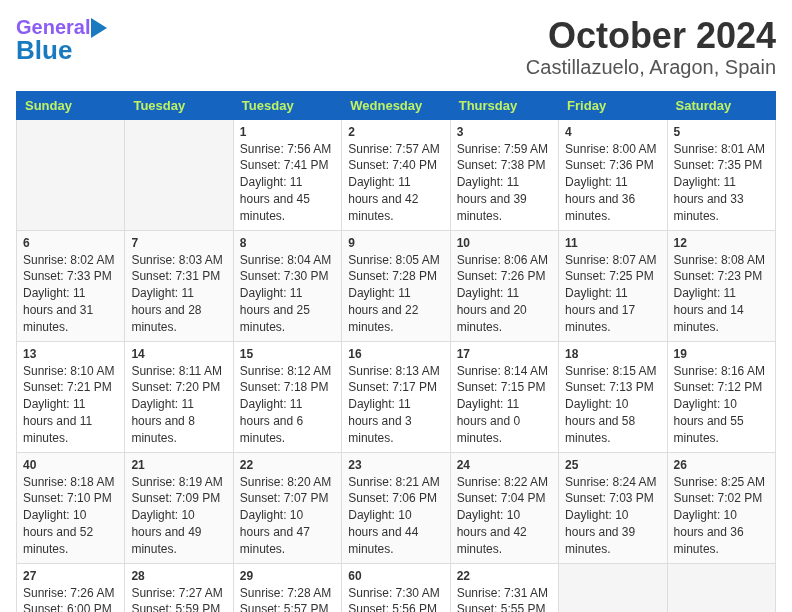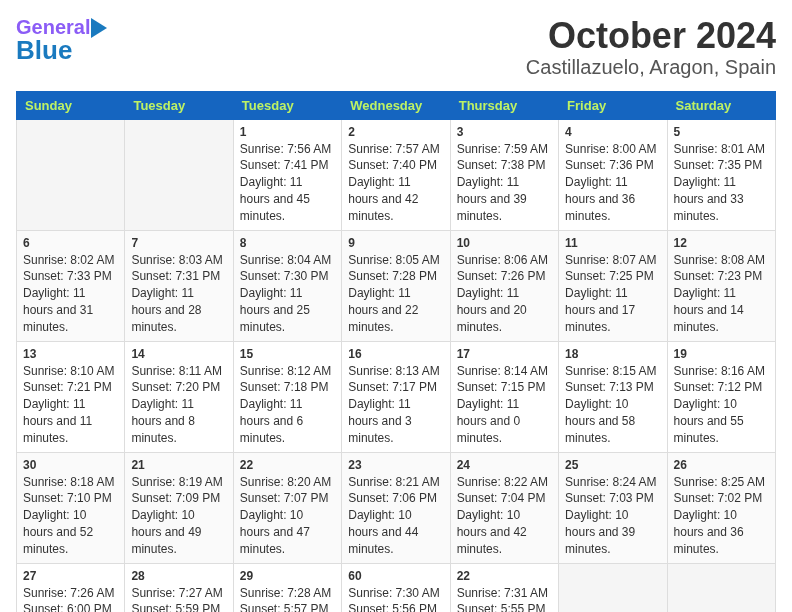--- a/index.html
+++ b/index.html
@@ -190,21 +190,21 @@
           <span class="day-number">18</span>
           <div class="day-info">Sunrise: 8:15 AM<br>Sunset: 7:13 PM<br>Daylight: 10 hours and 58 minutes.</div>
         </td>
         <td>
           <span class="day-number">19</span>
           <div class="day-info">Sunrise: 8:16 AM<br>Sunset: 7:12 PM<br>Daylight: 10 hours and 55 minutes.</div>
         </td>
       </tr>
       <tr>
         <td>
-          <span class="day-number">30</span>
+          <span class="day-number">40</span>
           <div class="day-info">Sunrise: 8:18 AM<br>Sunset: 7:10 PM<br>Daylight: 10 hours and 52 minutes.</div>
         </td>
         <td>
           <span class="day-number">21</span>
           <div class="day-info">Sunrise: 8:19 AM<br>Sunset: 7:09 PM<br>Daylight: 10 hours and 49 minutes.</div>
         </td>
         <td>
           <span class="day-number">22</span>
           <div class="day-info">Sunrise: 8:20 AM<br>Sunset: 7:07 PM<br>Daylight: 10 hours and 47 minutes.</div>
         </td>

